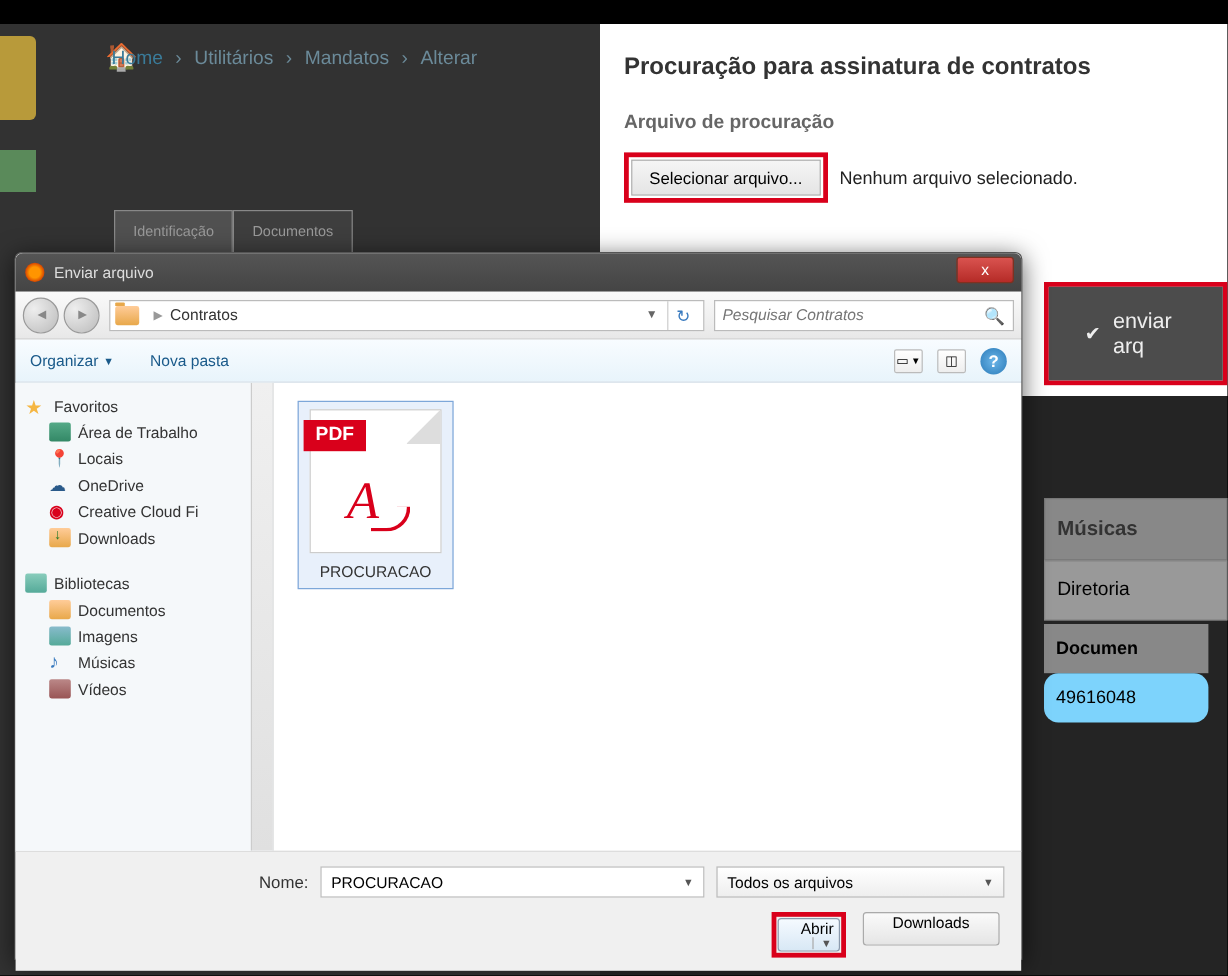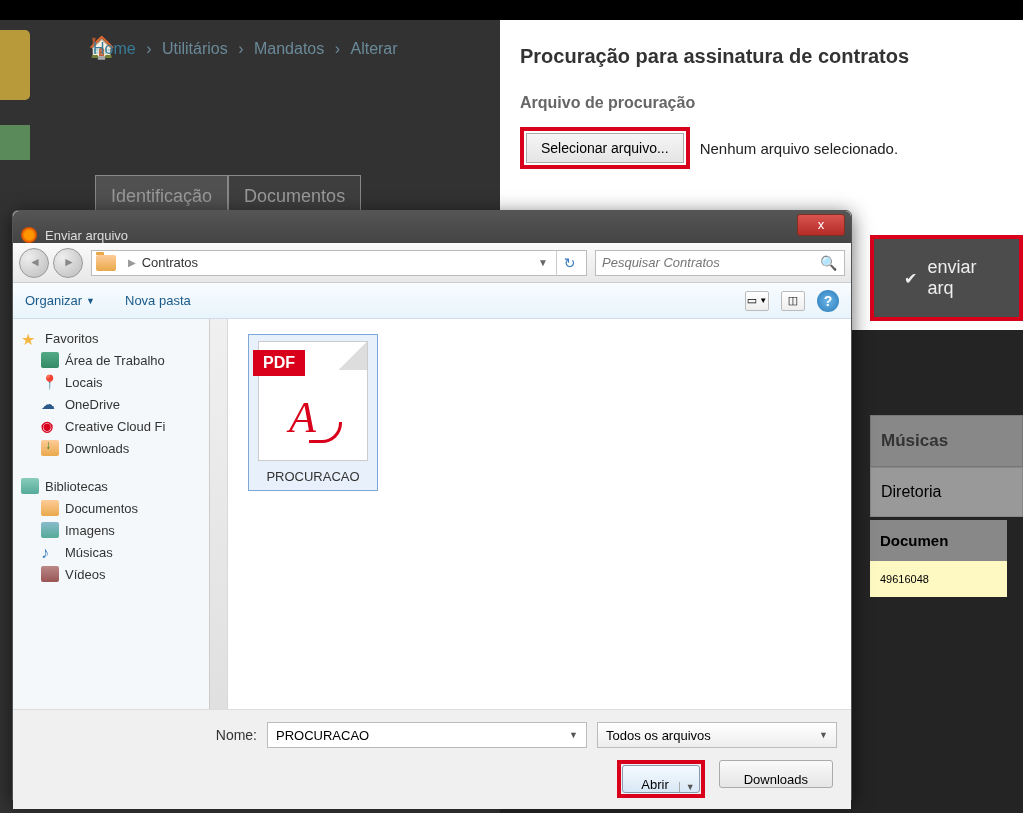--- a/index.html
+++ b/index.html
@@ -10,21 +10,21 @@
 .bg-page::before { content: ''; position: absolute; top: 0; left: 0; right: 0; height: 20px; background: #000; }
 .breadcrumb { position: absolute; top: 40px; left: 90px; font-size: 16px; color: #6b8a99; }
 .breadcrumb span { margin: 0 3px; }
 .breadcrumb .home { color: #3a7b99; }
 .home-icon-bg { position: absolute; top: 35px; left: 88px; color: #555; font-size: 22px; }
 
 .bg-badge { position: absolute; top: 30px; left: 0; width: 30px; height: 70px; background: #b89a3a; border-radius: 0 5px 5px 0; }
 .bg-green { position: absolute; top: 125px; left: 0; width: 30px; height: 35px; background: #5a8a5a; }
 
 .bg-tabs { position: absolute; top: 175px; left: 95px; display: flex; }
-.bg-tab { padding: 10px 15px; border: 1px solid #888; background: rgba(80,80,80,0.4); color: #999; font-size: 18px; }
+.bg-tab { padding: 10px 15px; border: 1px solid #888; background: rgba(80,80,80,0.4); color: #999; font-size: 12px; }
 .bg-tab.active { background: rgba(255,255,255,0.15); }
 
 
 .right-panel { position: absolute; top: 20px; left: 500px; right: 0; height: 310px; background: #fff; padding: 25px 20px; }
 .right-panel h2 { font-size: 20px; font-weight: bold; color: #333; margin-bottom: 26px; }
 .right-panel .sublabel { font-size: 16px; color: #666; font-weight: bold; margin-bottom: 15px; }
 .file-row { display: flex; align-items: center; gap: 10px; }
 .file-btn-wrap { border: 4px solid #d9001b; padding: 2px; }
 .file-btn { background: linear-gradient(#f5f5f5,#e5e5e5); border: 1px solid #aaa; padding: 6px 14px; font-size: 14px; cursor: pointer; }
 .file-status { font-size: 15px; color: #222; }
@@ -34,25 +34,25 @@
 .enviar-btn { background: #4c4c4c; color: #eee; padding: 18px 30px; font-size: 18px; display: flex; align-items: center; gap: 10px; }
 .enviar-btn .check { font-size: 16px; }
 
 
 .right-dim { position: absolute; top: 330px; left: 500px; right: 0; bottom: 0; background: rgba(60,60,60,0.6); }
 .table-bg { position: absolute; top: 415px; left: 870px; right: 0; }
 .table-bg .th { background: #888; color: #333; padding: 15px 10px; font-size: 17px; font-weight: bold; border: 1px solid #777; }
 .table-bg .td { background: #999; padding: 15px 10px; font-size: 16px; border: 1px solid #888; }
 .table-bg2 { position: absolute; top: 520px; left: 870px; right: 16px; }
 .table-bg2 .th { background: #888; padding: 12px 10px; font-size: 15px; font-weight: bold; }
-.table-bg2 .td { background: #fef9c3; padding: 12px 10px; font-size: 11px; }
+.table-bg2 .td { background: #7dd3fc; padding: 12px 10px; font-size: 15px; border-radius: 12px; }
 
 
 .dialog { position: absolute; top: 210px; left: 12px; width: 840px; height: 590px; background: #f0f0f0; border: 1px solid #555; border-radius: 6px 6px 0 0; box-shadow: 0 4px 20px rgba(0,0,0,0.6); }
-.dlg-titlebar { height: 32px; background: linear-gradient(#555,#444); border-radius: 6px 6px 0 0; display: flex; align-items: flex-end; padding: 0 8px; position: relative; }
+.dlg-titlebar { height: 32px; background: linear-gradient(#555,#444); border-radius: 6px 6px 0 0; display: flex; align-items: center; padding: 0 8px; position: relative; }
 .dlg-titlebar .ff-icon { width: 16px; height: 16px; background: radial-gradient(circle, #ff9500 40%, #d64500 70%); border-radius: 50%; margin-right: 8px; }
 .dlg-titlebar .title { color: #ddd; font-size: 13px; }
 .dlg-close { position: absolute; right: 6px; top: 3px; width: 48px; height: 22px; background: linear-gradient(#d9534f,#b52b27); border-radius: 3px; color: #fff; text-align: center; line-height: 20px; font-size: 13px; border: 1px solid #803020; }
 
 .dlg-nav { height: 40px; background: linear-gradient(#fafafa,#e8e8e8); border-bottom: 1px solid #ccc; display: flex; align-items: center; padding: 0 6px; gap: 4px; }
 .nav-btn { width: 30px; height: 30px; border-radius: 50%; background: radial-gradient(circle at 30% 30%, #eee, #bbb); border: 1px solid #999; position: relative; }
 .nav-btn::after { content: '◄'; position: absolute; left: 9px; top: 6px; color: #888; font-size: 12px; }
 .nav-btn.fwd::after { content: '►'; }
 .nav-path { flex: 1; display: flex; align-items: center; background: #fff; border: 1px solid #bbb; height: 26px; padding: 0 4px; margin-left: 4px; }
 .folder-ico { width: 20px; height: 16px; background: linear-gradient(#fc9, #e8a84a); border-radius: 2px; margin-right: 6px; position: relative; }
@@ -102,21 +102,21 @@
 .pdf-a::after { content: ''; position: absolute; left: 20px; top: 30px; width: 30px; height: 18px; border: 3px solid #d9001b; border-top: none; border-left: none; border-radius: 0 0 20px 0; }
 .file-item .fname { font-size: 13px; color: #333; }
 
 .dlg-bottom { background: #f0f0f0; padding: 12px 14px; border-top: 1px solid #ddd; height: 100px; }
 .bot-row { display: flex; align-items: center; gap: 10px; margin-bottom: 12px; justify-content: flex-end; }
 .bot-row .lbl { width: 230px; text-align: right; font-size: 14px; color: #333; }
 .bot-row .name-input { flex: 1; height: 26px; border: 1px solid #bbb; background: #fff; padding: 0 8px; font-size: 13px; display: flex; align-items: center; justify-content: space-between; }
 .bot-row .type-sel { width: 240px; height: 26px; border: 1px solid #bbb; background: linear-gradient(#fff,#eee); padding: 0 8px; font-size: 13px; display: flex; align-items: center; justify-content: space-between; }
 .bot-actions { display: flex; justify-content: flex-end; gap: 14px; padding-right: 4px; }
 .abrir-wrap { border: 4px solid #d9001b; padding: 1px; }
-.btn { height: 28px; border: 1px solid #8a9aad; background: linear-gradient(#f5faff,#d8e8f5); padding: 0 18px; font-size: 13px; display: flex; align-items: flex-end; border-radius: 3px; cursor: pointer; }
+.btn { height: 28px; border: 1px solid #8a9aad; background: linear-gradient(#f5faff,#d8e8f5); padding: 0 18px; font-size: 13px; display: flex; align-items: flex-start; border-radius: 3px; cursor: pointer; flex-direction: column; }
 .btn.split { padding-right: 4px; }
 .btn .divv { border-left: 1px solid #aaa; margin-left: 10px; padding-left: 6px; font-size: 9px; color: #555; }
 .btn.cancel { background: linear-gradient(#fafafa,#e5e5e5); border-color: #aaa; padding: 0 24px; }
 </style>
 </head>
 <body>
 
 <div class="bg-page">
   <div class="bg-badge"></div>
   <div class="bg-green"></div>

